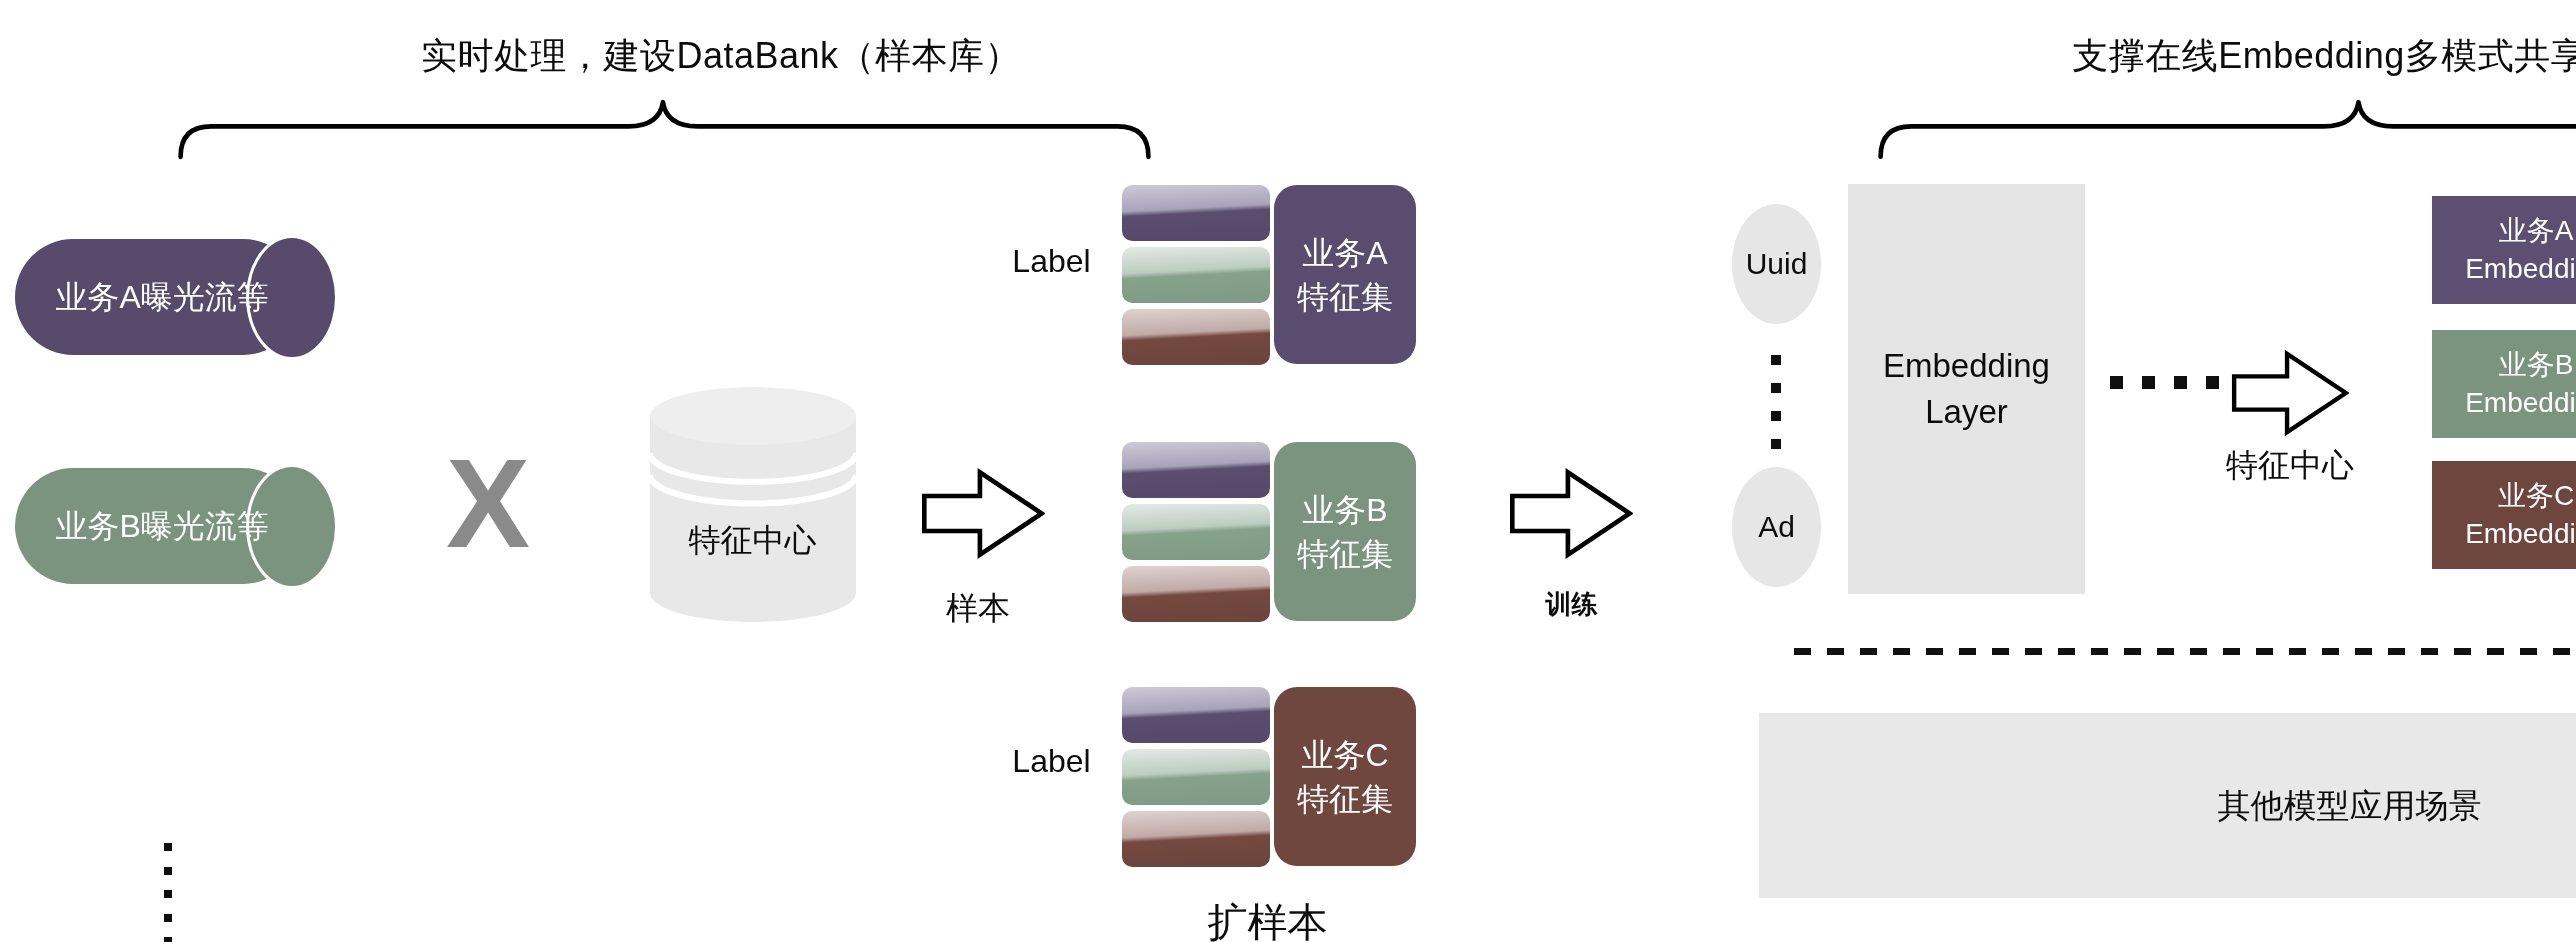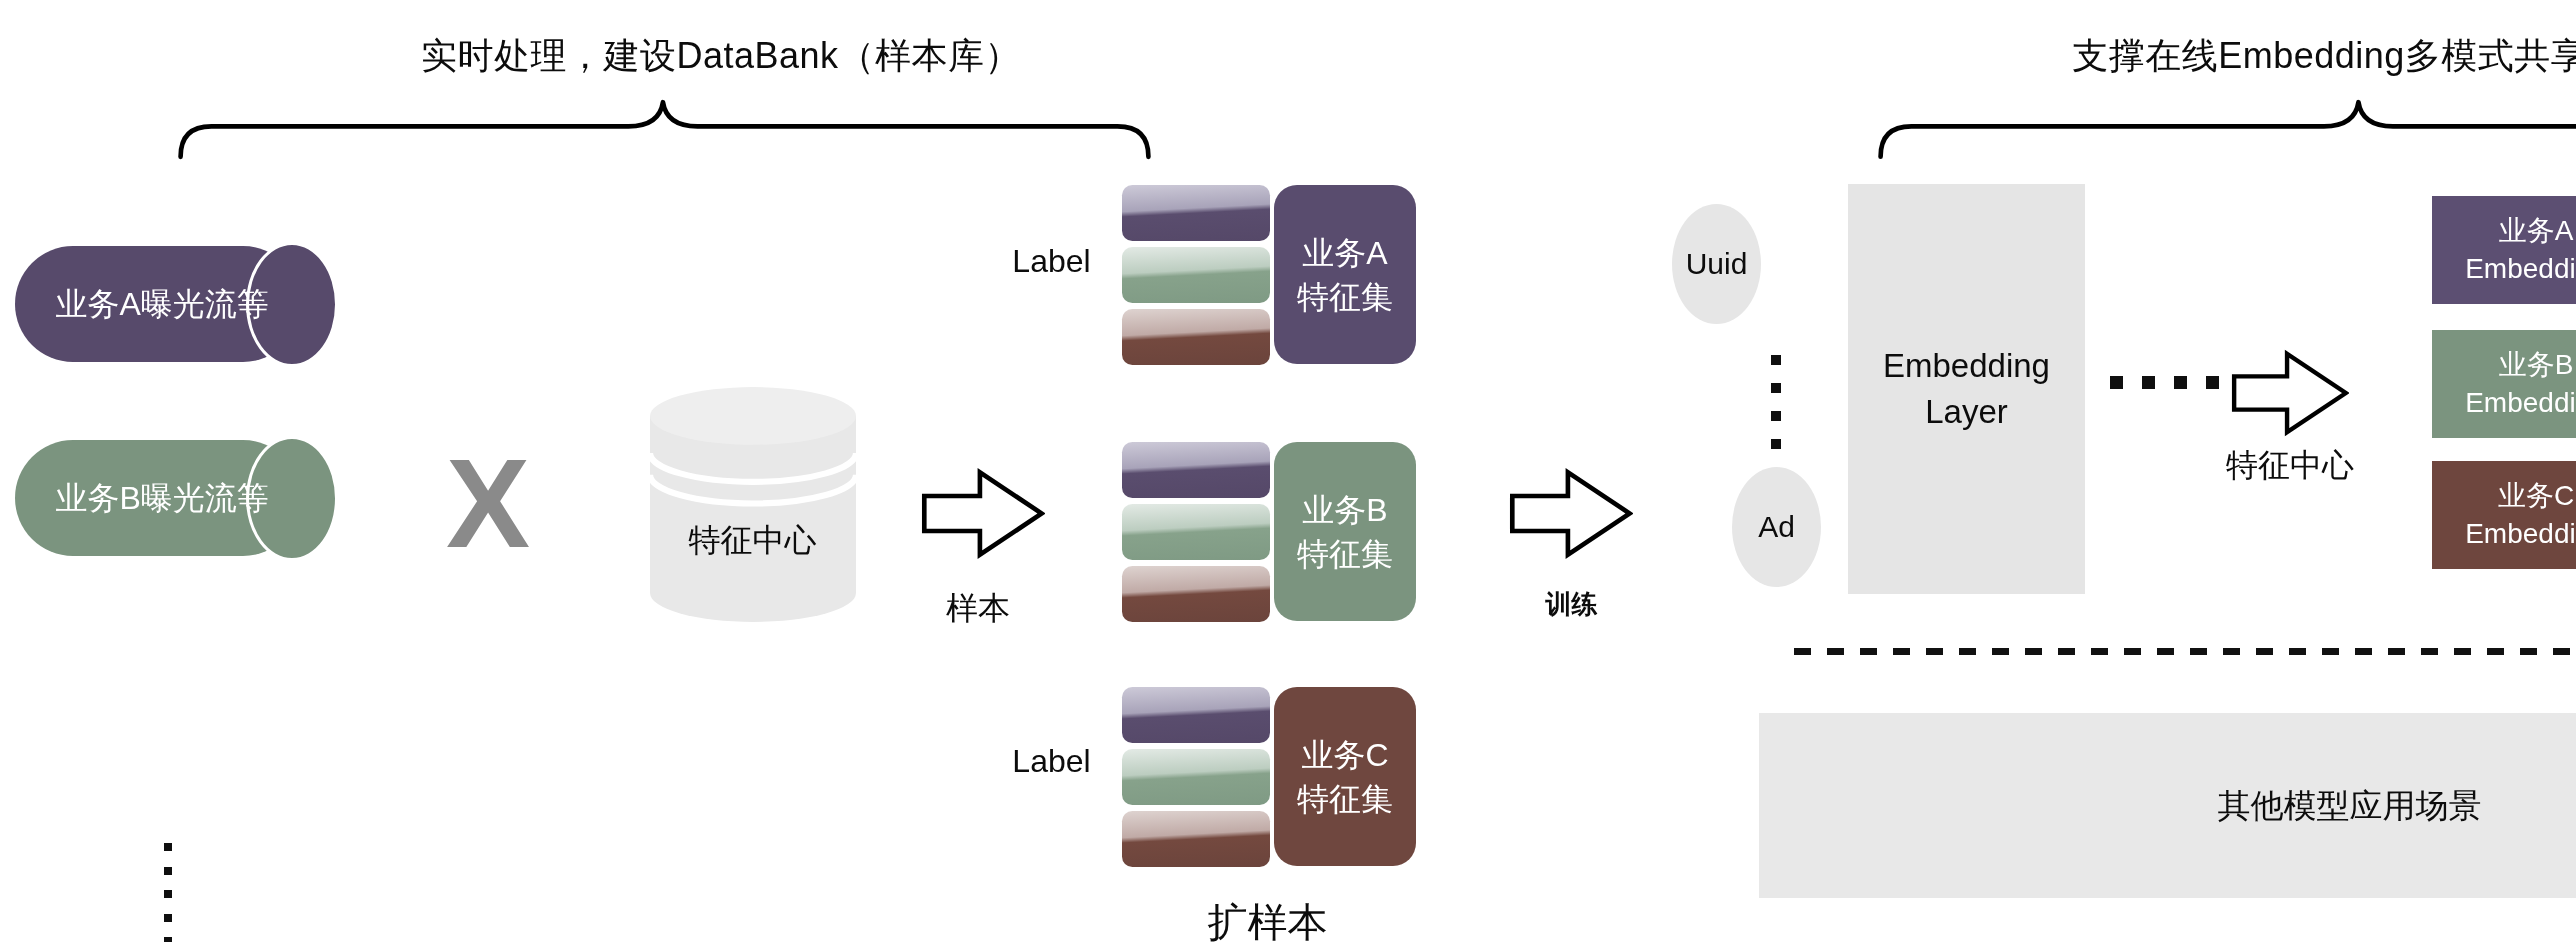--- a/index.html
+++ b/index.html
@@ -43,26 +43,26 @@
 <body>
 
 <div id="canvas">
 
   <div class="abs section-title ctext" style="left:309px;top:32px;width:824px;">实时处理，建设DataBank（样本库）</div>
 
   <svg class="abs brace" style="left:178px;top:99px;" width="973" height="61" viewBox="0 0 1888 118">
     <path d="M5,112 Q5,53 65,53 L874,53 Q934,53 941,6 Q948,53 1008,53 L1823,53 Q1883,53 1883,112"></path>
   </svg>
 
-  <div class="abs pill" style="left:15px;top:246px;">
+  <div class="abs pill" style="left:15px;top:239px;">
     <div class="pill-body" style="background-color: rgb(87, 74, 107);"></div>
     <div class="pill-end" style="background-color: rgb(87, 74, 107);"></div>
     <div class="pill-label">业务A曝光流等</div>
   </div>
-  <div class="abs pill" style="left:15px;top:440px;">
+  <div class="abs pill" style="left:15px;top:468px;">
     <div class="pill-body" style="background-color: rgb(123, 148, 127);"></div>
     <div class="pill-end" style="background-color: rgb(123, 148, 127);"></div>
     <div class="pill-label">业务B曝光流等</div>
   </div>
 
   <div>
     <div class="dot" style="left:164px;top:843px;width:8.2px;height:8.2px;"></div>
     <div class="dot" style="left:164px;top:867px;width:8.2px;height:8.2px;"></div>
     <div class="dot" style="left:164px;top:890px;width:8.2px;height:8.2px;"></div>
     <div class="dot" style="left:164px;top:914px;width:8.2px;height:8.2px;"></div>
@@ -121,21 +121,21 @@
     <polygon points="6,66 114,66 114,20 234,100 114,180 114,134 6,134"></polygon>
   </svg>
   <div class="abs small-caption ctext" style="left:1502px;top:587px;width:139px;font-size:26px;font-weight:bold;">训练</div>
 
   <div class="abs section-title ctext" style="left:1984px;top:32px;width:876px;">支撑在线Embedding多模式共享ModelBank</div>
 
   <svg class="abs brace" style="left:1878px;top:99px;" width="964" height="61" viewBox="0 0 1872 118">
     <path d="M5,112 Q5,53 65,53 L866,53 Q926,53 933,6 Q940,53 1000,53 L1807,53 Q1867,53 1867,112"></path>
   </svg>
 
-  <div class="abs oval" style="left:1672px;top:204px;">
+  <div class="abs oval" style="left:1732px;top:204px;">
     <span>Uuid</span>
   </div>
   <div>
     <div class="dot" style="left:1771px;top:355px;width:10.3px;height:10.3px;"></div>
     <div class="dot" style="left:1771px;top:383px;width:10.3px;height:10.3px;"></div>
     <div class="dot" style="left:1771px;top:411px;width:10.3px;height:10.3px;"></div>
     <div class="dot" style="left:1771px;top:439px;width:10.3px;height:10.3px;"></div>
   </div>
   <div class="abs oval" style="left:1732px;top:467px;">
     <span>Ad</span>

